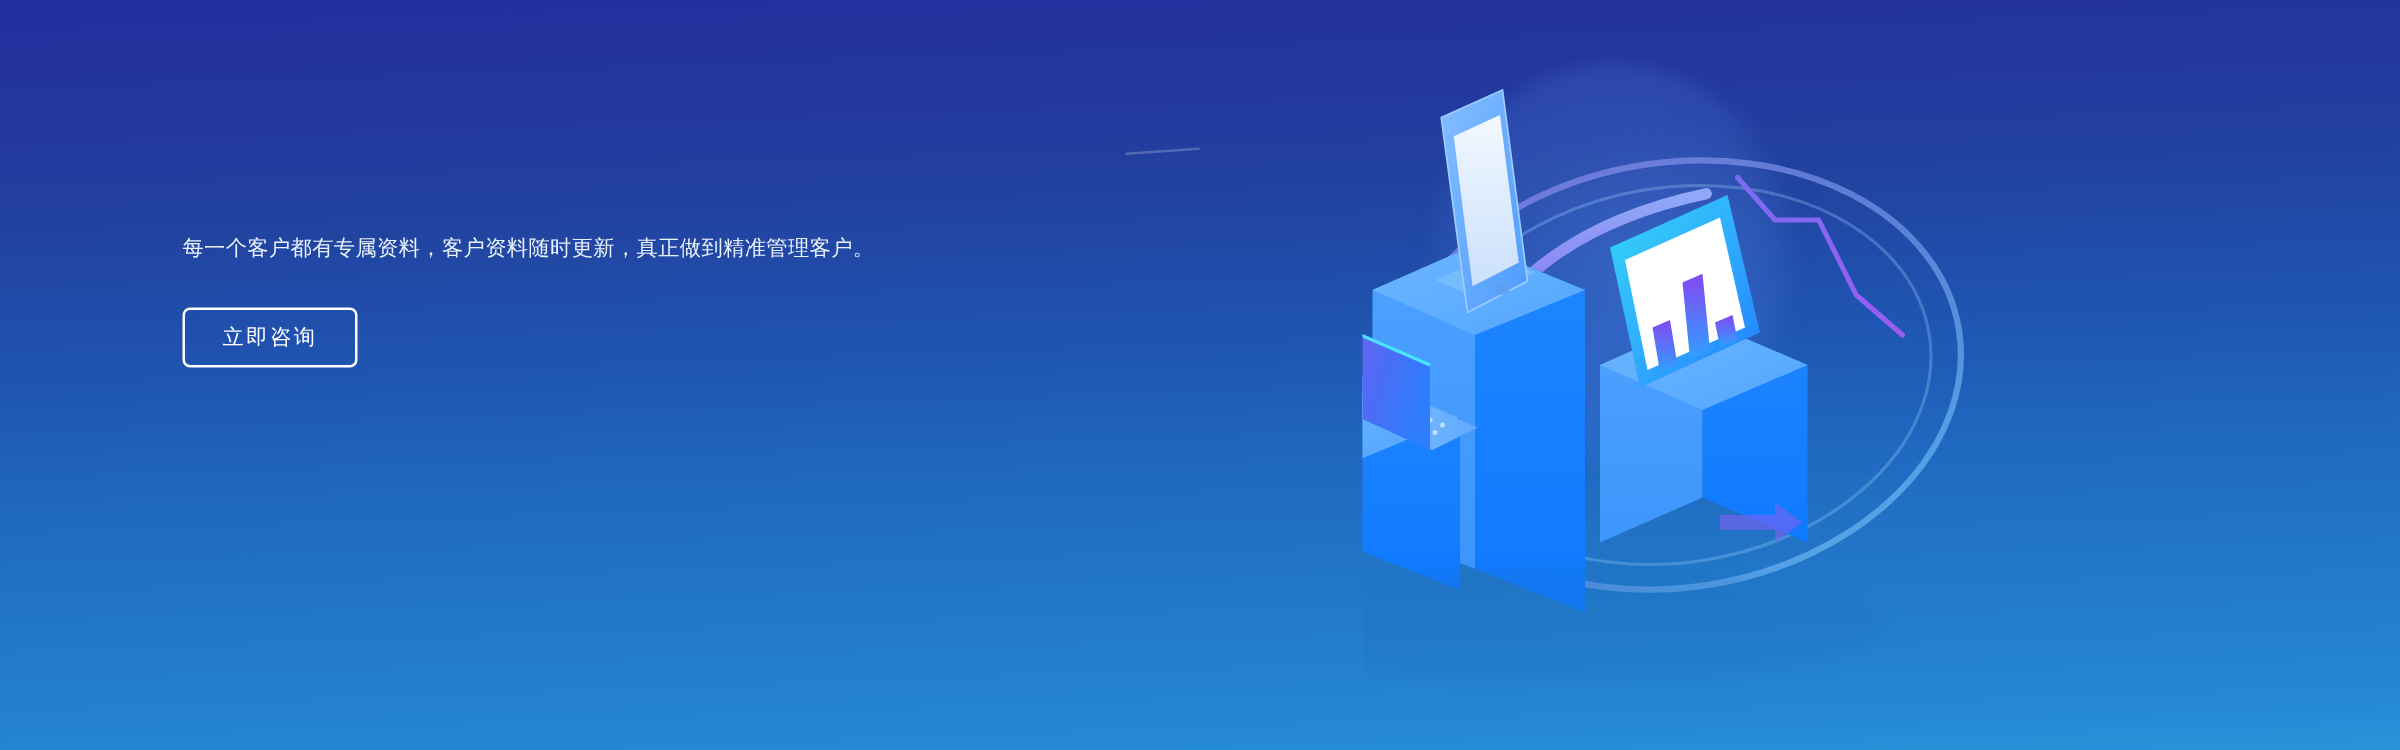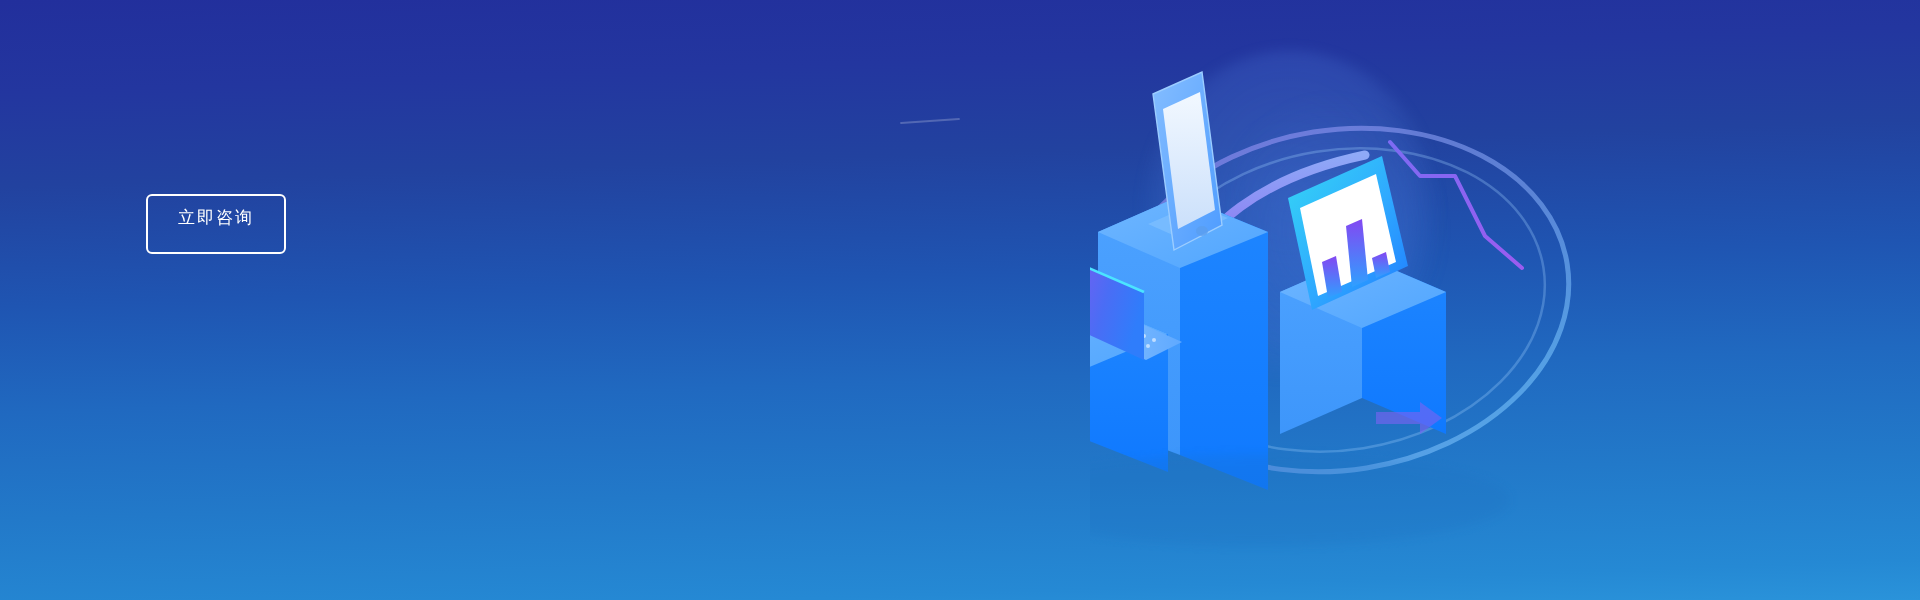--- a/index.html
+++ b/index.html
@@ -81,21 +81,21 @@
     margin: 26px 0 0 0;
     width: 580px;
     font-size: 17px;
     line-height: 1.55;
     color: #e9f1fb;
     letter-spacing: 0.3px;
   }
   .cta {
     display: inline-block;
     margin-top: 34px;
-    padding: 13px 30px 26px 30px;
+    padding: 13px 30px 14px 30px;
     border: 2px solid #ffffff;
     border-radius: 6px;
     background: transparent;
     color: #ffffff;
     font-size: 17px;
     letter-spacing: 2px;
     line-height: 1;
     cursor: pointer;
     font-family: inherit;
   }
@@ -113,20 +113,21 @@
 </head>
 <body>
 
 <div class="banner">
 
   <div class="bg-blob bg-blob-a"></div>
   <div class="bg-blob bg-blob-b"></div>
   <div class="bg-sheen"></div>
 
   <div class="copy">
+    <p class="subtitle">每一个客户都有专属资料，客户资料随时更新，真正做到精准管理客户。</p>
     <button class="cta">立即咨询</button>
   </div>
 
   <div class="art">
     <svg width="520" height="600" viewBox="0 0 520 600" xmlns="http://www.w3.org/2000/svg">
       <defs>
 
         <linearGradient id="gFrontDark" x1="0" y1="0" x2="0" y2="1">
           <stop offset="0%" stop-color="#1f86ff"></stop>
           <stop offset="100%" stop-color="#0f79ff"></stop>

